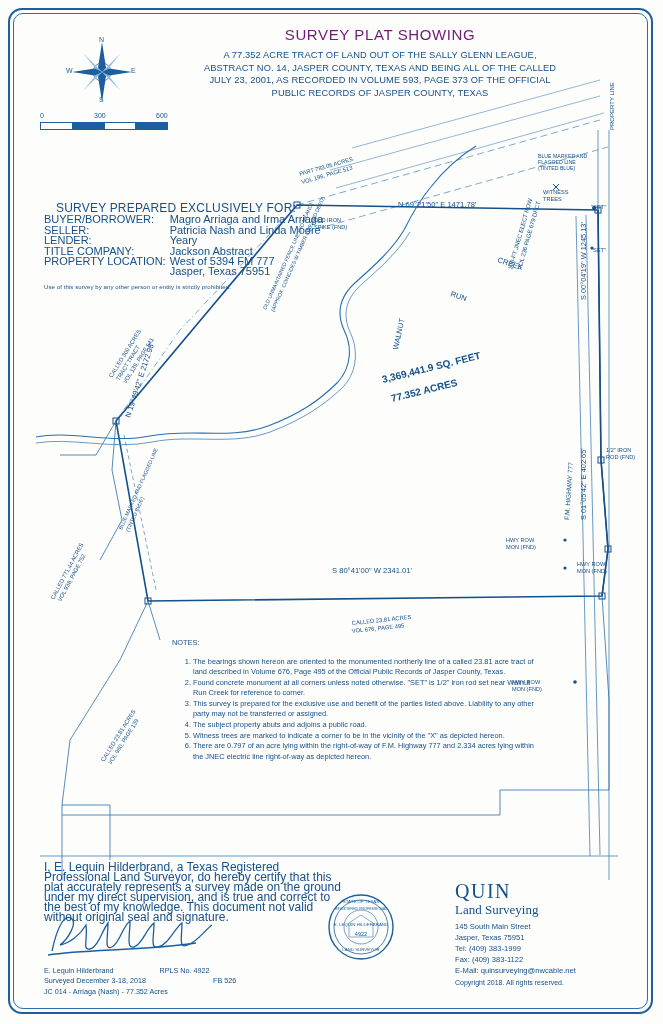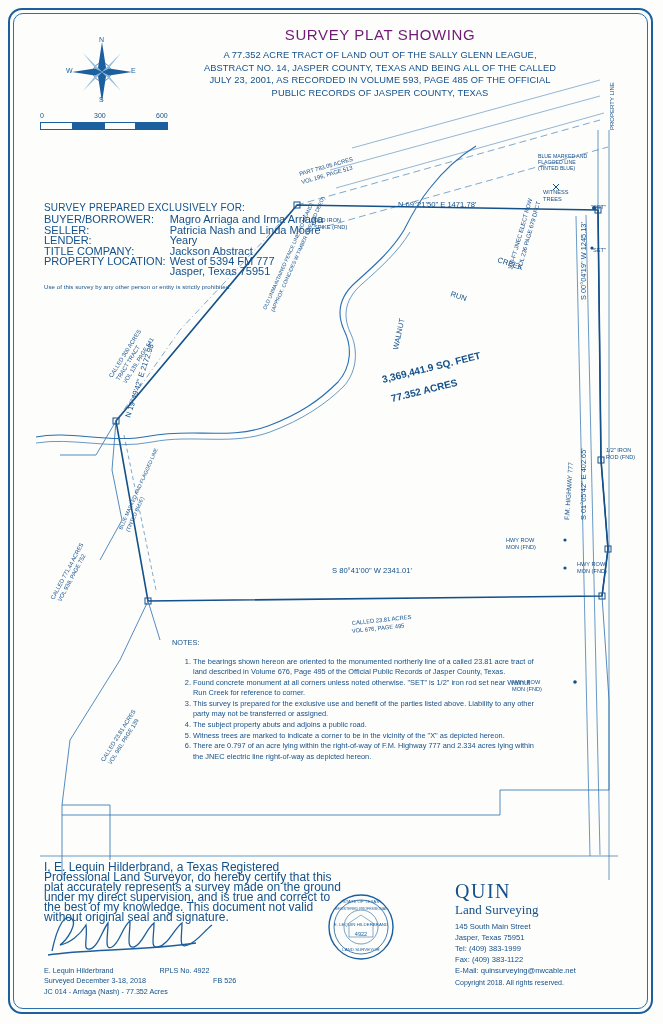--- a/index.html
+++ b/index.html
@@ -104,22 +104,23 @@
   
   #prepared-block {
     position: absolute;
     left: 44px; top: 203px;
     width: 270px;
     font-size: 7.6px;
     line-height: 10.4px;
     color: #14508a;
   }
   #prepared-block .hdr {
-    font-size: 10px;
+    font-size: 12px;
     letter-spacing: 0.2px;
+    margin-left: 12px;
   }
   #prepared-block table {
     border-collapse: collapse;
     font-size: 11px;
     margin-top: 1px;
   }
   #prepared-block td {
     padding: 0 4px 0 0;
     vertical-align: top;
     white-space: nowrap;
@@ -394,21 +395,21 @@
     <text class="lbl-text" x="274" y="312" font-size="5.2" transform="rotate(-66 274 312)">(APPROX. COINCIDES W TIMBER LINE AND DEED)</text>
 
     <text class="lbl-text" x="122" y="530" font-size="5.2" transform="rotate(-66 122 530)">BLUE MARKED AND FLAGGED LINE</text>
     <text class="lbl-text" x="129" y="532" font-size="5.2" transform="rotate(-66 129 532)">(TINTED BLUE)</text>
   </svg>
 
   <div id="title-block">
     <div class="main-title">SURVEY PLAT SHOWING</div>
     <div class="sub-line">A 77.352 ACRE TRACT OF LAND OUT OF THE SALLY GLENN LEAGUE,</div>
     <div class="sub-line">ABSTRACT NO. 14, JASPER COUNTY, TEXAS AND BEING ALL OF THE CALLED</div>
-    <div class="sub-line">JULY 23, 2001, AS RECORDED IN VOLUME 593, PAGE 485 OF THE OFFICIAL</div>
+    <div class="sub-line">JULY 23, 2001, AS RECORDED IN VOLUME 593, PAGE 373 OF THE OFFICIAL</div>
     <div class="sub-line">PUBLIC RECORDS OF JASPER COUNTY, TEXAS</div>
   </div>
 
   <div id="compass">
     <svg width="78" height="72" viewBox="0 0 78 72">
       <g stroke="#1b5f9e" fill="none" stroke-width="0.7">
         <circle cx="39" cy="36" r="9"></circle>
       </g>
       <g fill="#1b5f9e">
         <polygon points="39,6 43,32 39,36 35,32"></polygon>

